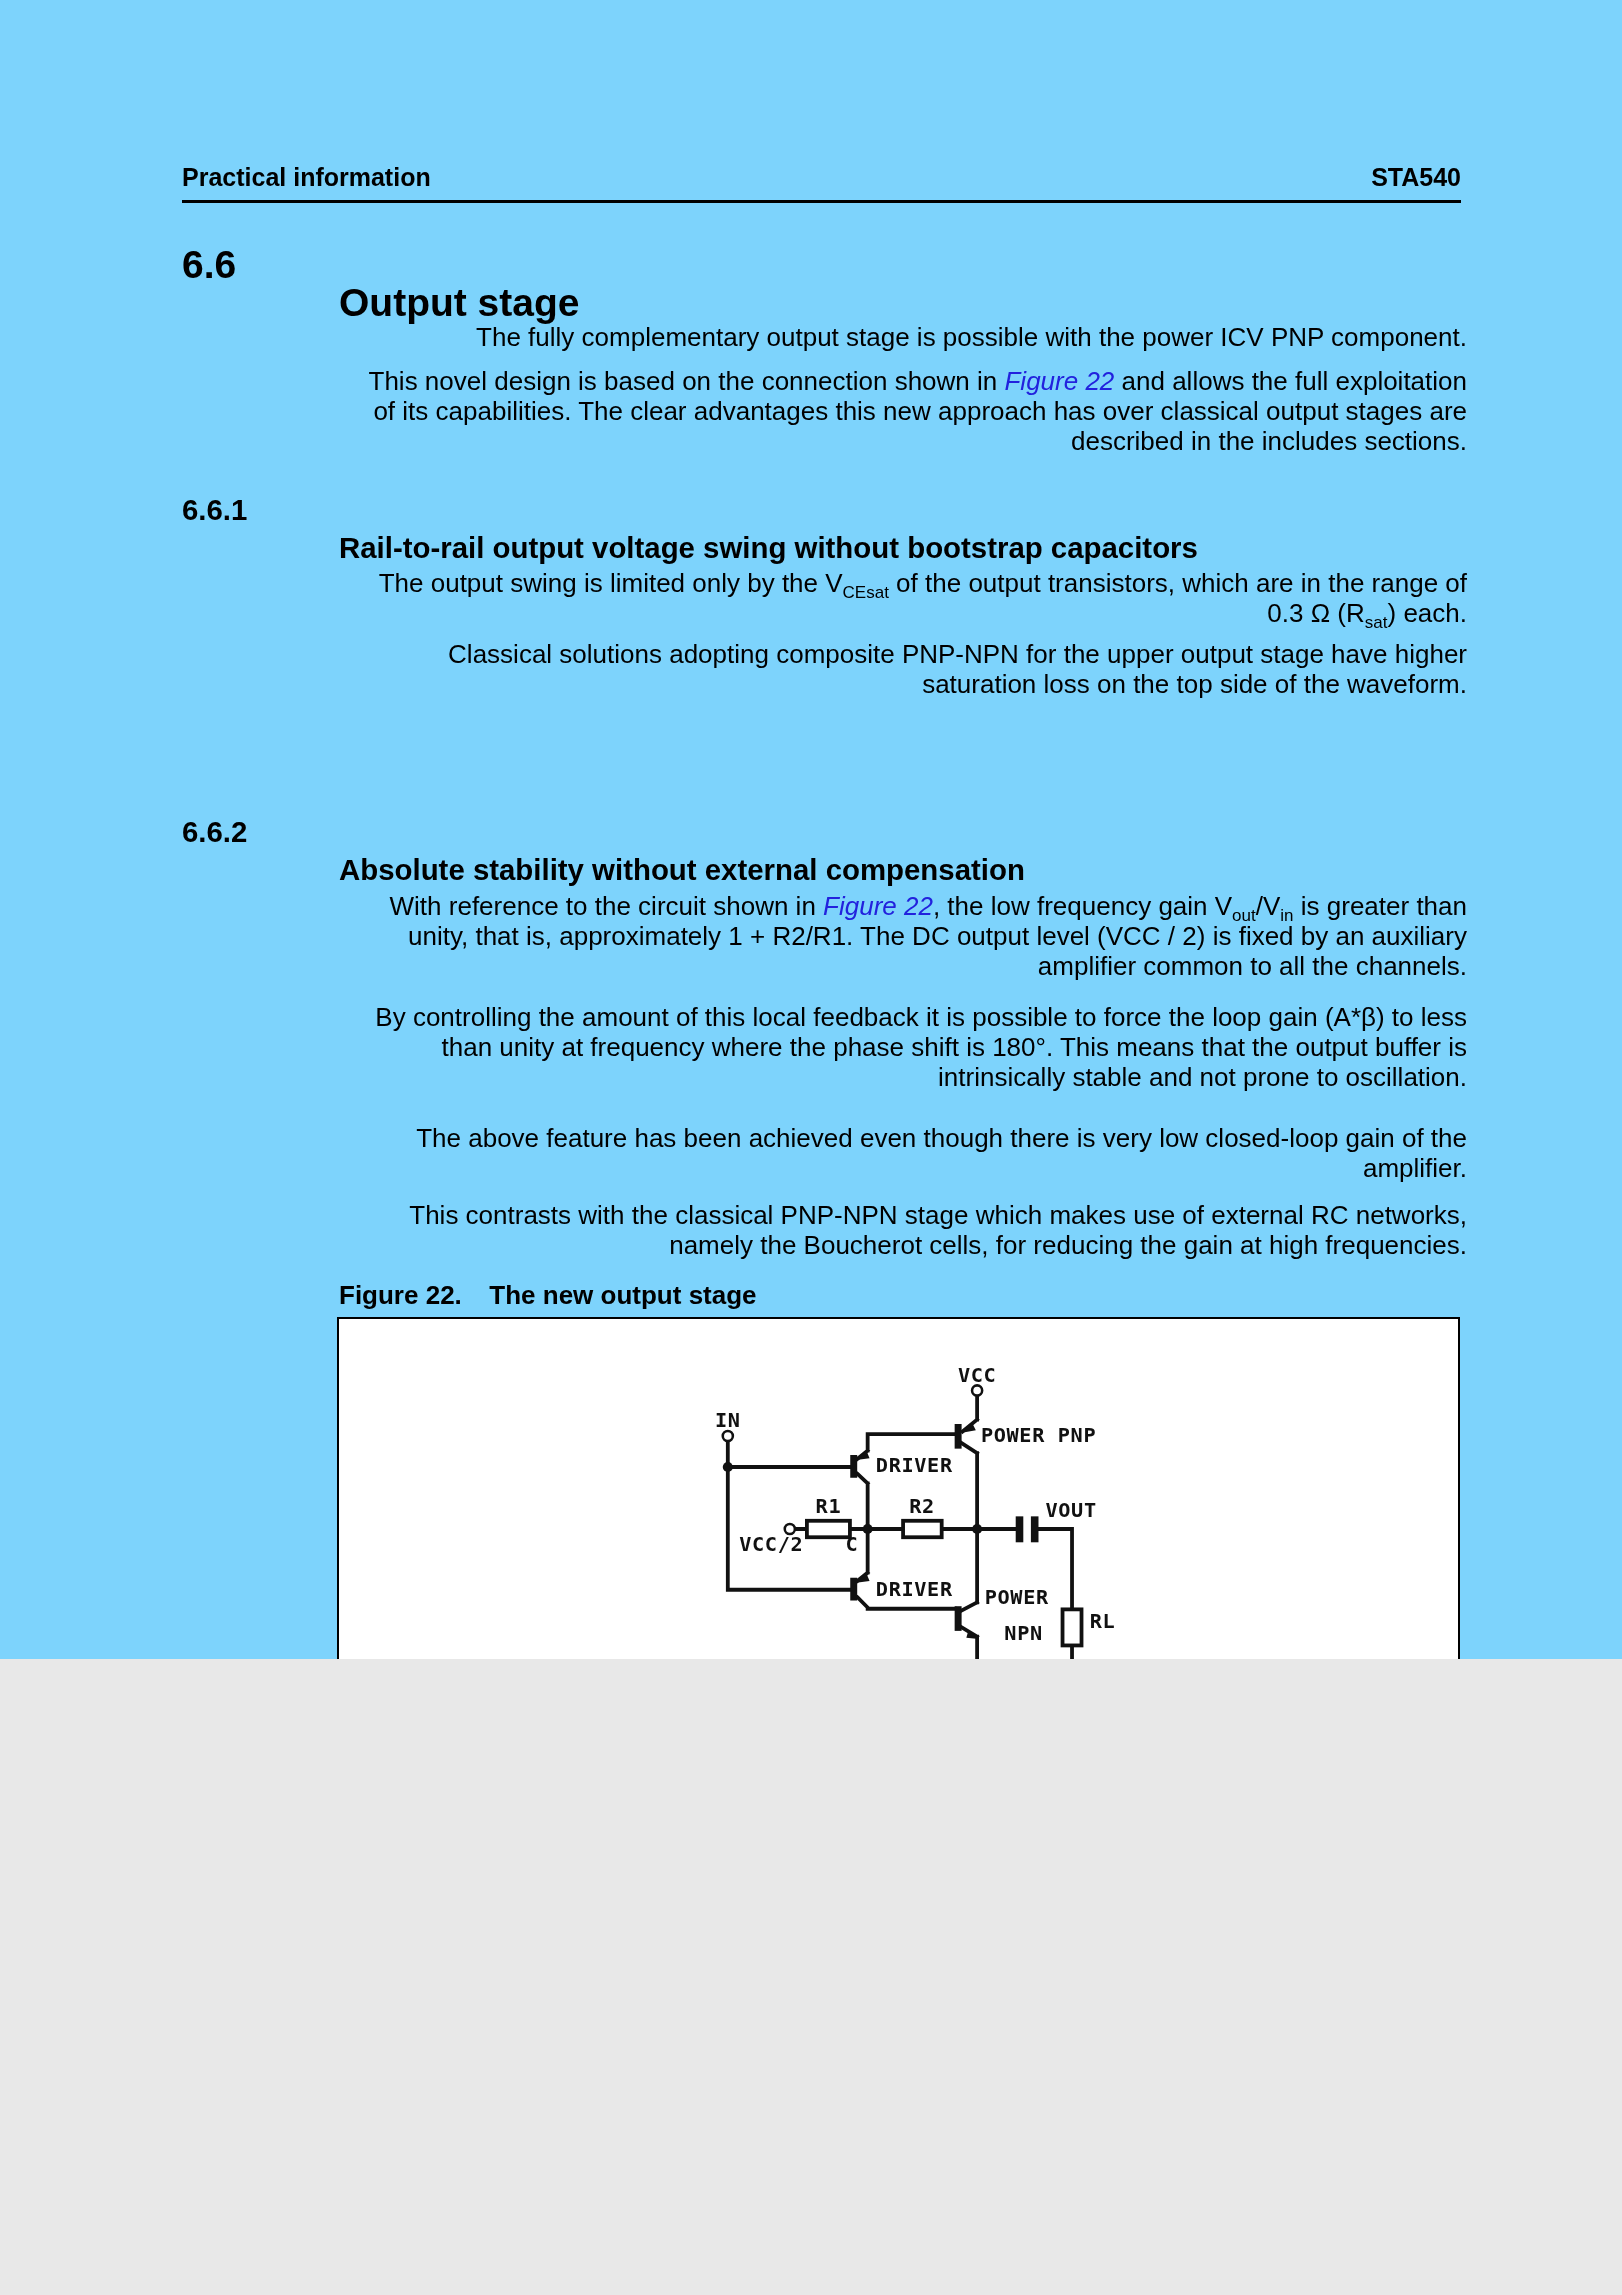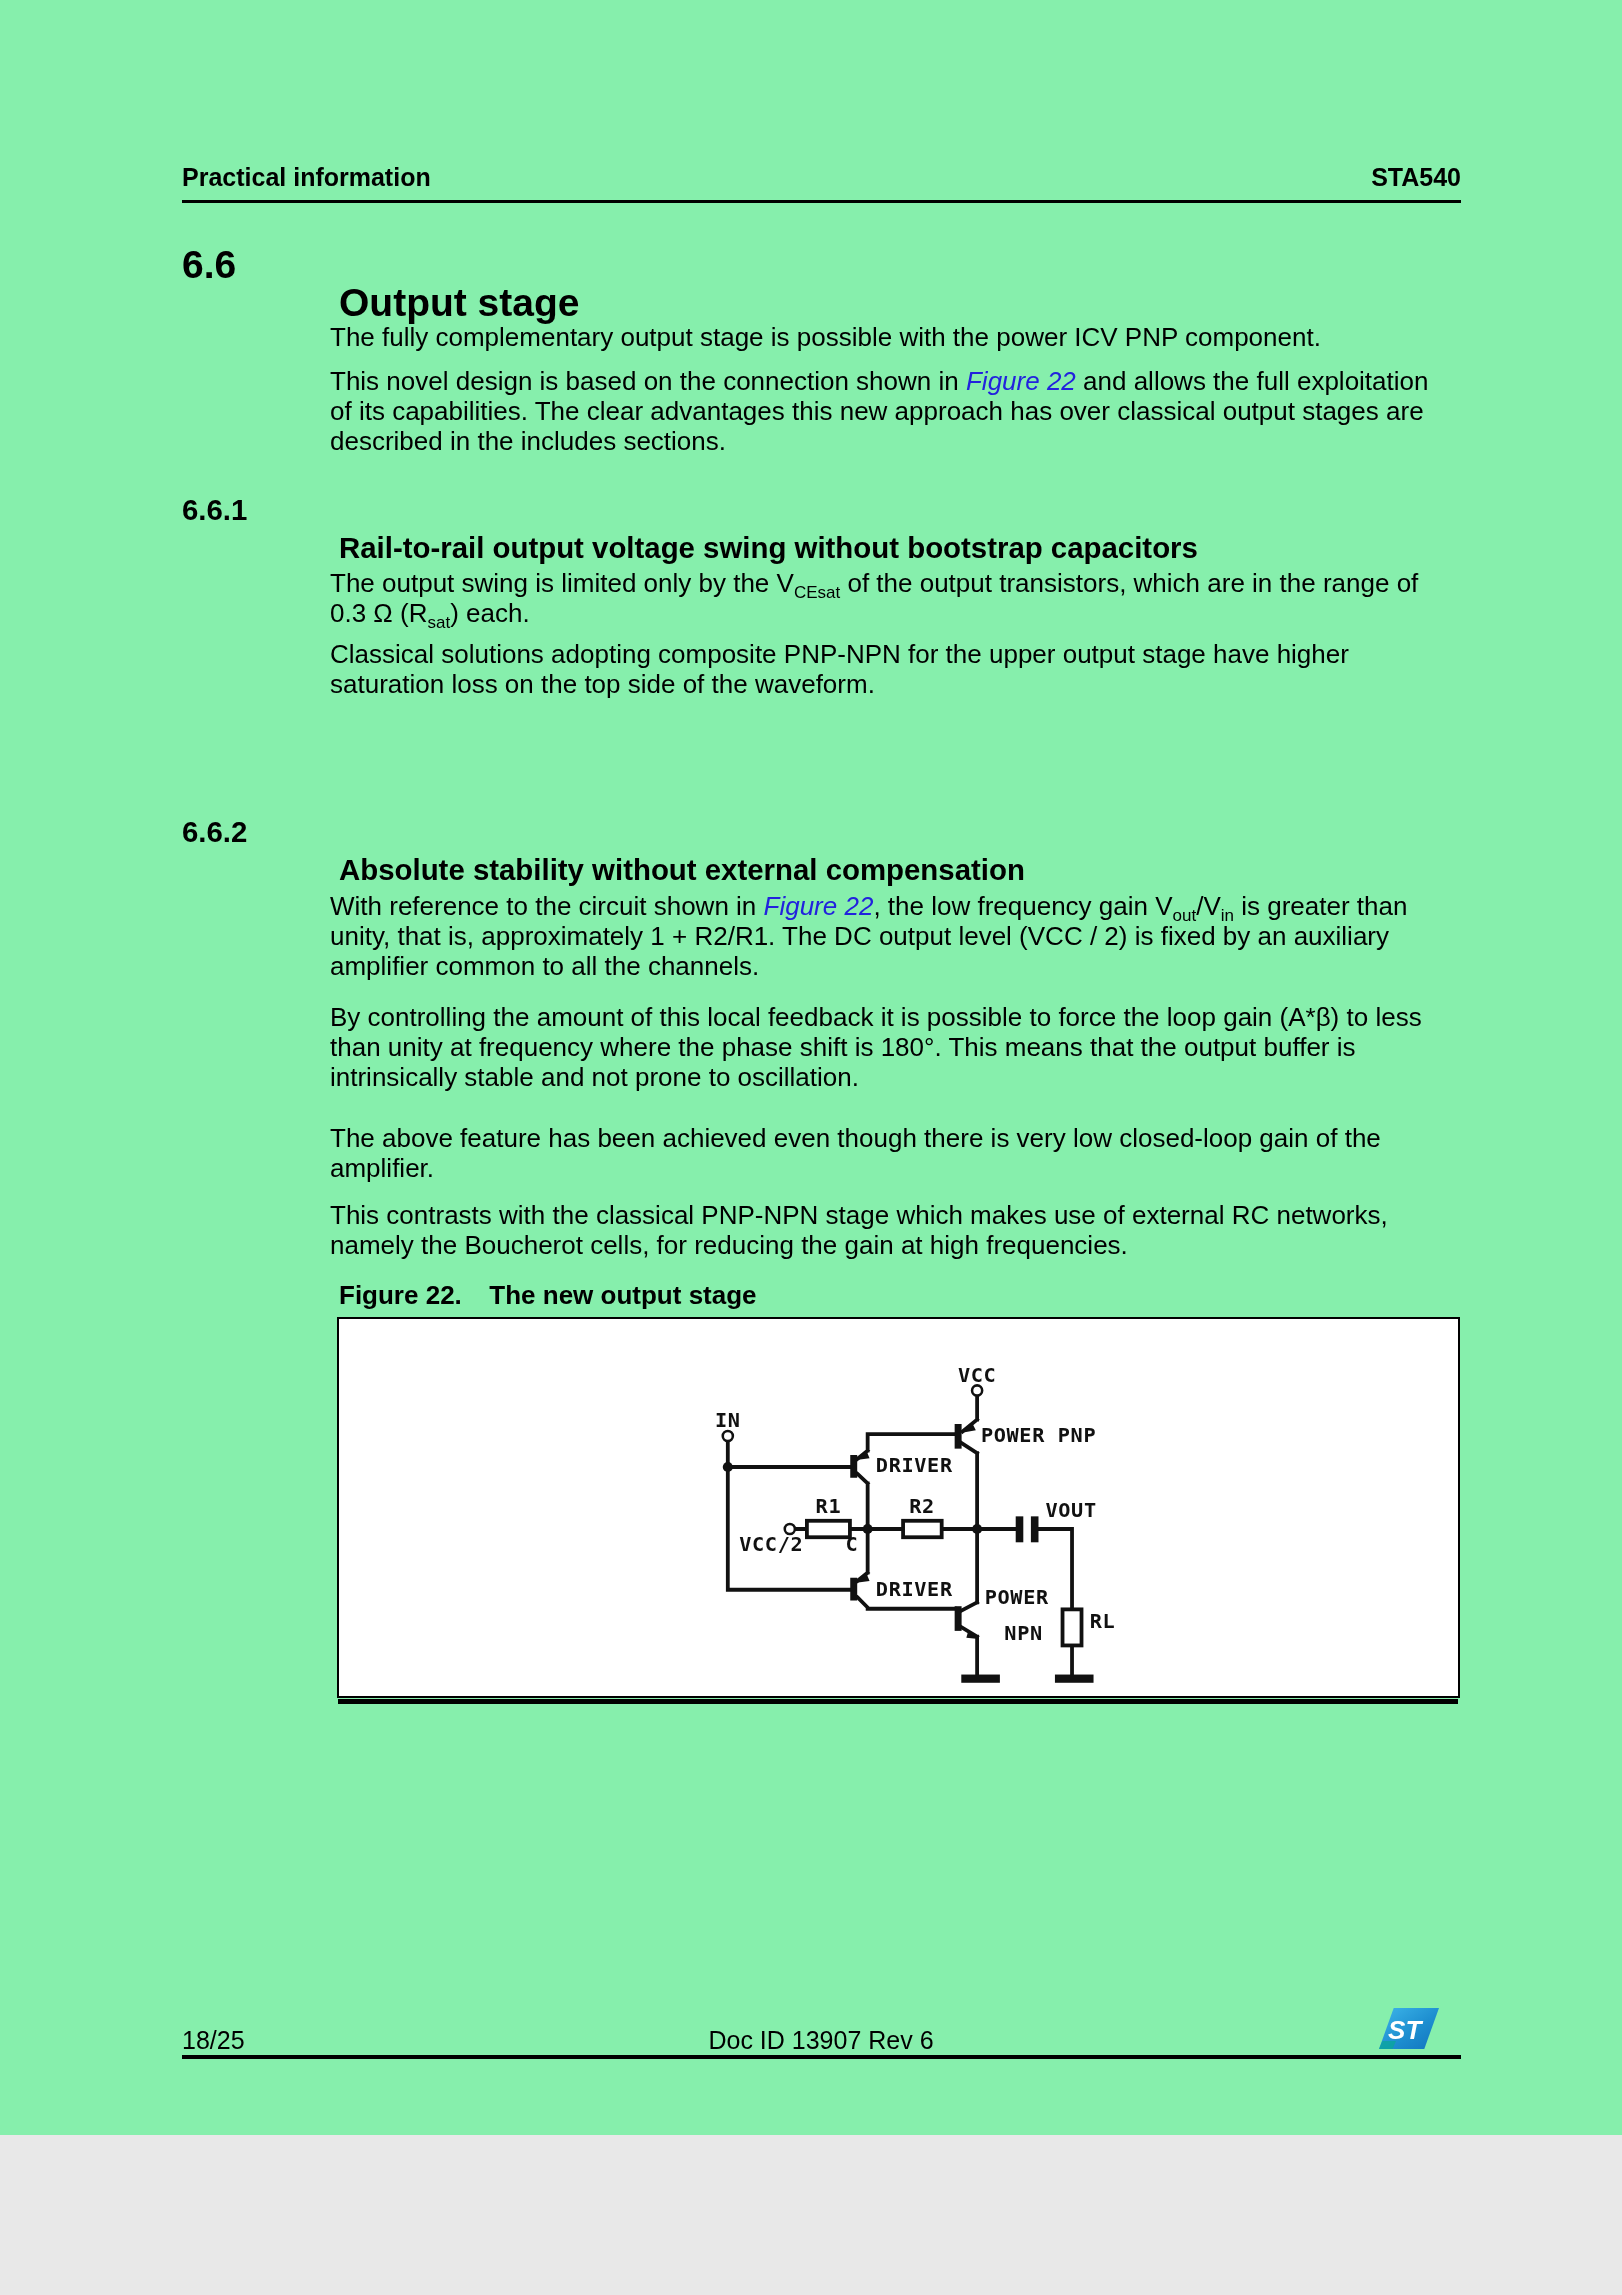--- a/index.html
+++ b/index.html
@@ -1,41 +1,41 @@
 <!DOCTYPE html>
 <html style="font-size:10.5px"><head>
 <meta charset="utf-8">
 <style>
   html,body{margin:0;padding:0;background:#e8e8e8;}
   .page{
     position:relative;
-    width:1622px;height:2135px;
-    background:#86efac;
+    width:1622px;height:1659px;
+    background:#7dd3fc;
     font-family:"Liberation Sans",sans-serif;
     color:#000;
     overflow:hidden;
     margin:0 auto;
   }
   .abs{position:absolute;}
   
   .hdr{top:163px;font-size:25px;font-weight:bold;white-space:nowrap;}
   .hdr-left{left:182px;}
   .hdr-right{right:161px;}
   .header-rule{left:182px;top:200px;width:1279px;height:3.3px;background:#000;}
   
   .sec-num{left:182px;font-weight:bold;white-space:nowrap;}
   .sec-title{left:339px;font-weight:bold;white-space:nowrap;margin-top:38px;}
   .h1{font-size:39px;top:243px;}
   .h2a{font-size:29.4px;top:493px;}
   .h2b{font-size:29.4px;top:815px;}
   
   .para{
-    left:330px;width:1127px;
+    left:340px;width:1127px;
     font-size:26px;line-height:30px;
-    text-align:left;
+    text-align:right;
   }
   .p660{top:296px;}
   .p661{top:340px;}
   .p662{top:542px;}
   .p663{top:613px;}
   .p664{top:693px;}
   .p665{top:865px;}
   .p666{top:976px;}
   .p667{top:1097px;}
   .p668{top:1174px;}

